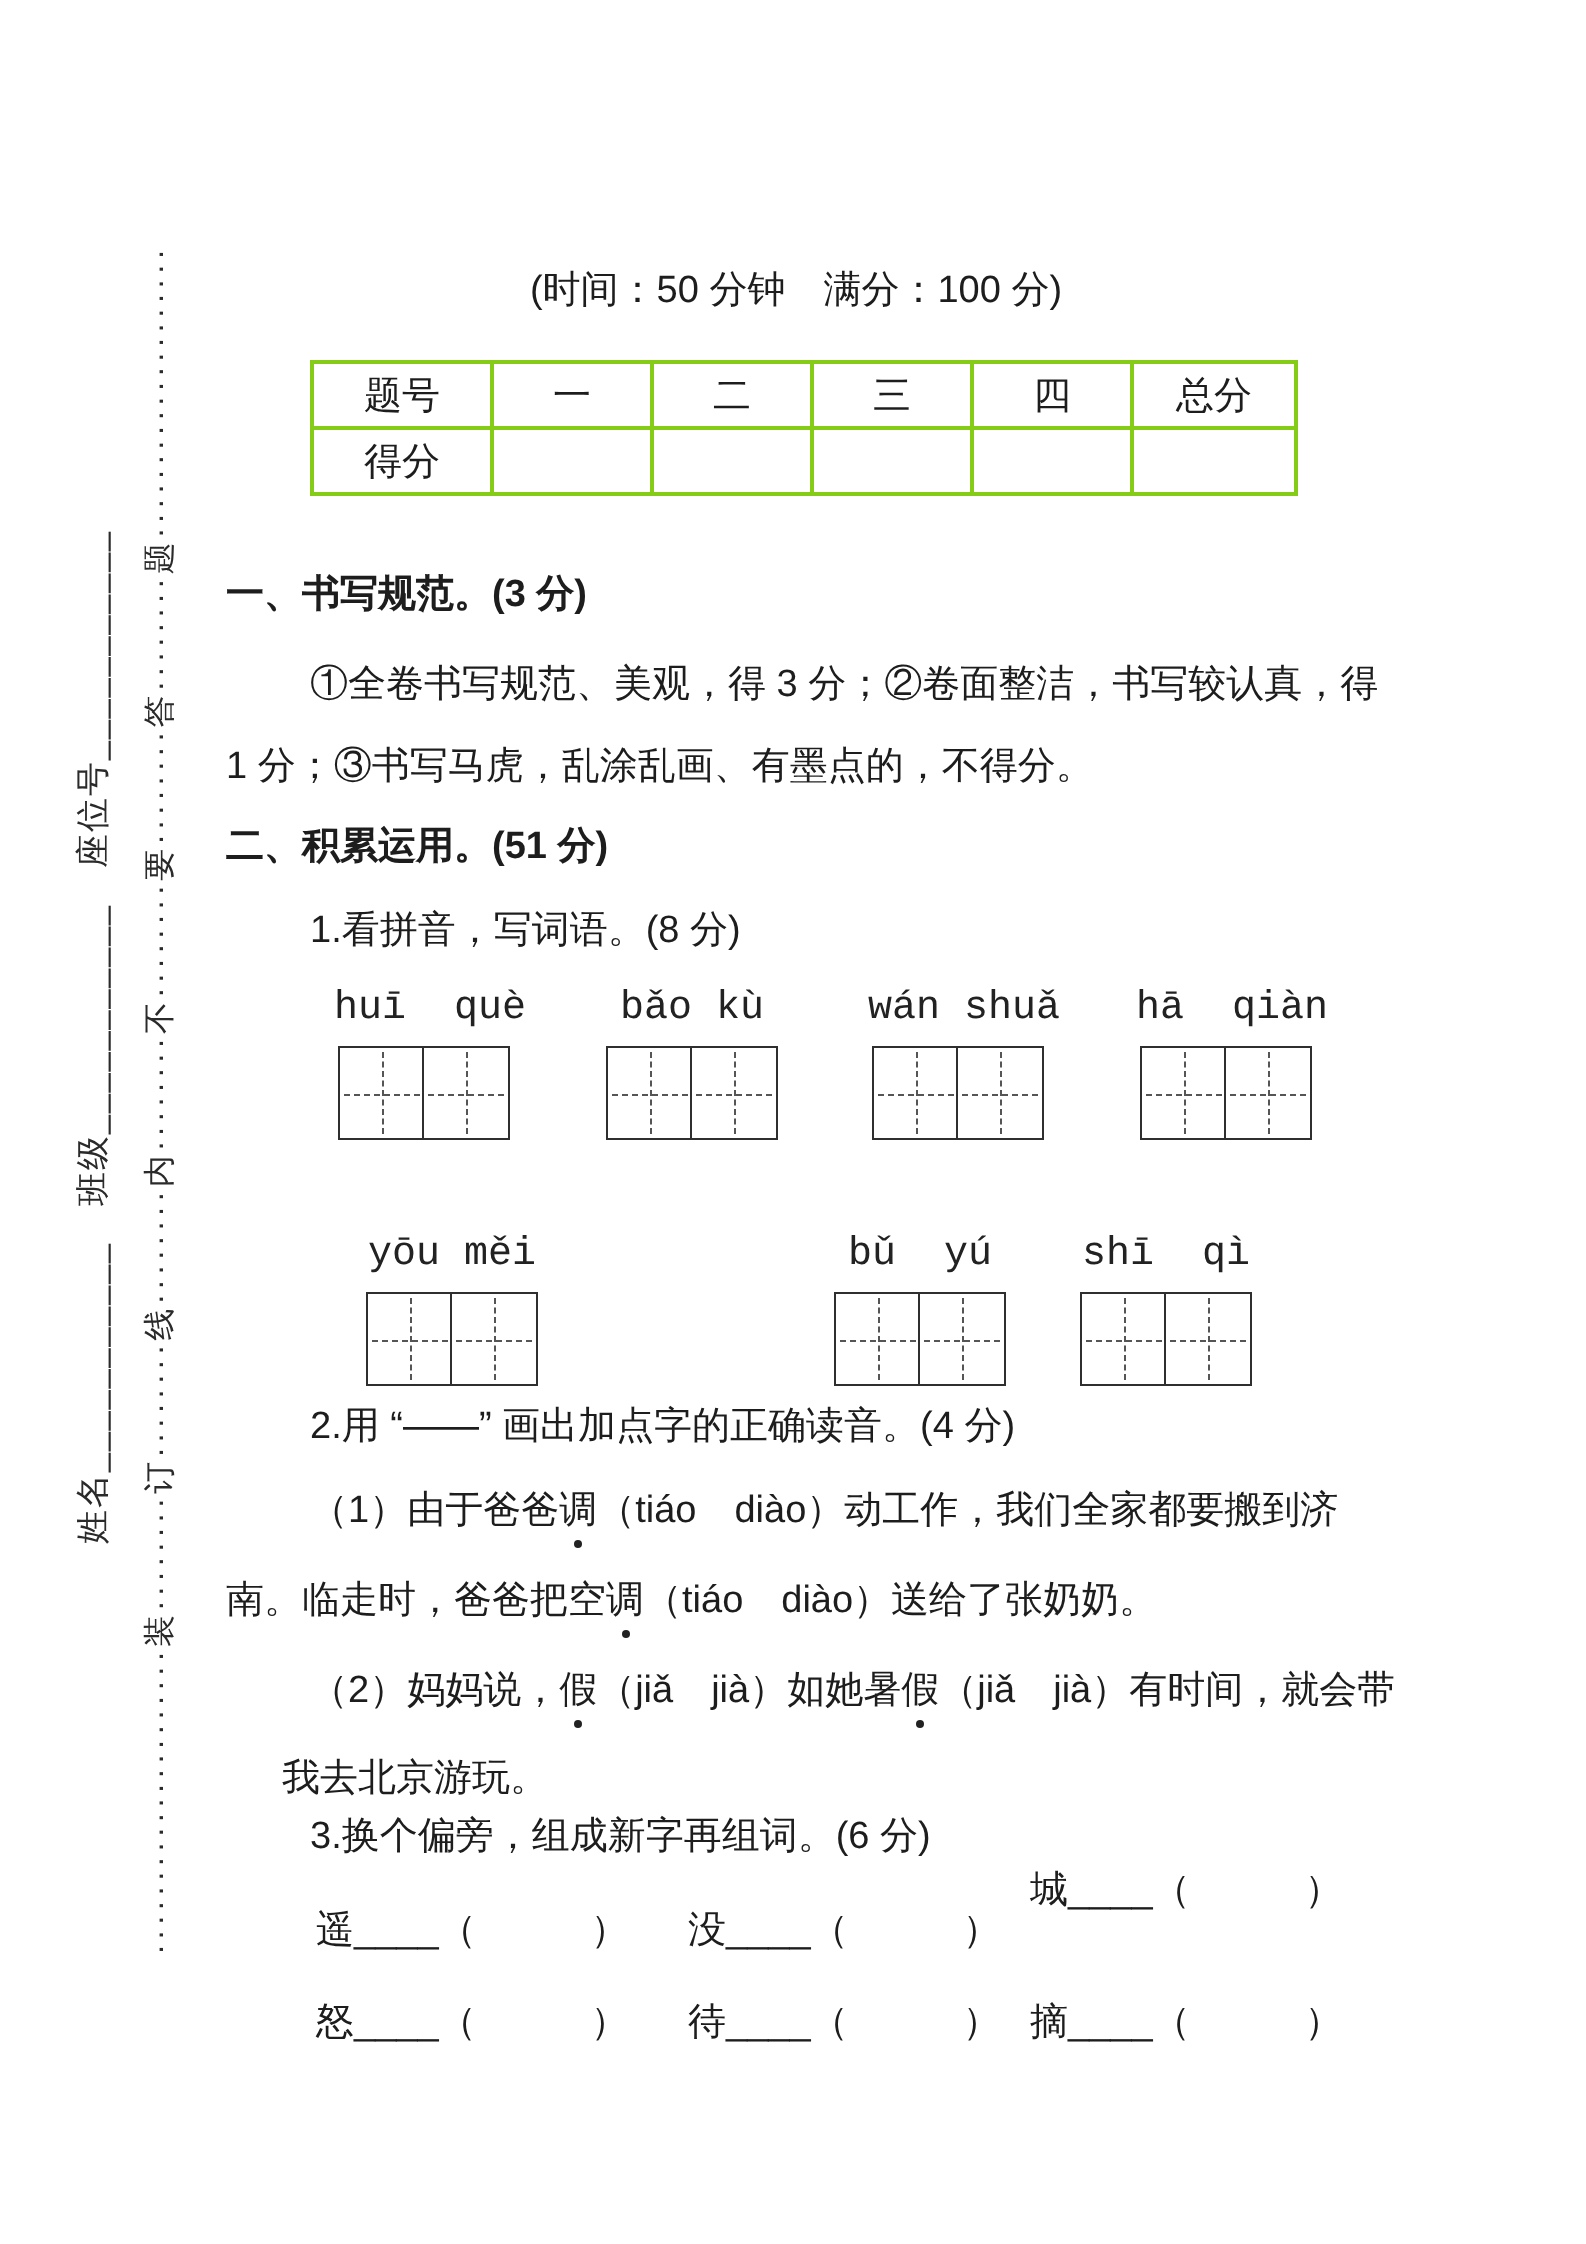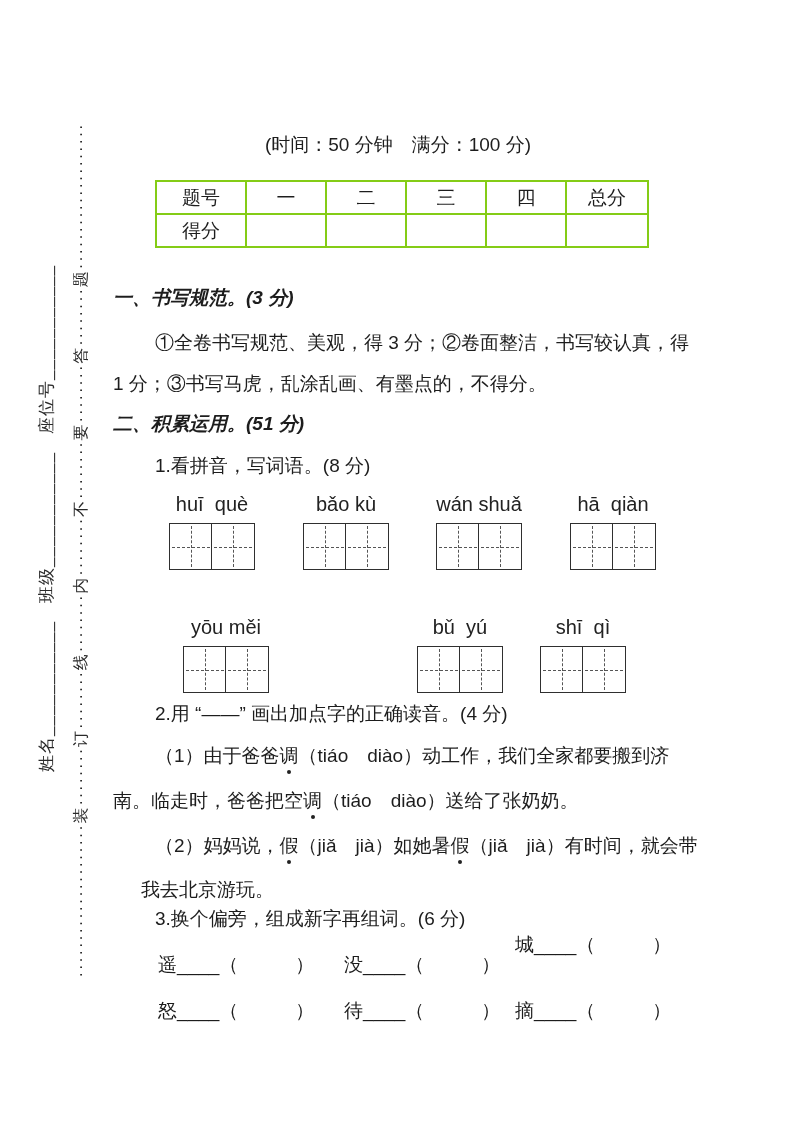--- a/index.html
+++ b/index.html
@@ -18,23 +18,23 @@
   .title{position:absolute;left:0;top:96px;width:570px;text-align:center;
          font-size:21px;font-weight:700;letter-spacing:1px;}
   .subtitle{position:absolute;left:0;top:132px;width:570px;text-align:center;font-size:19px;}
 
   table.score-table{position:absolute;left:42px;top:180px;border-collapse:collapse;}
   table.score-table td{border:2px solid #84cc16;height:31px;text-align:center;
                        font-size:19px;padding:0;}
   td.sc0{width:88px;} td.sc{width:78px;} td.sc5{width:80px;}
 
   .line{position:absolute;white-space:nowrap;line-height:24px;}
-  .bold{font-weight:700;font-style:italic;}
+  .bold{font-weight:700;}
 
-  .pgroup{position:absolute;width:90px;text-align:center;}
+  .pgroup{position:absolute;width:90px;text-align:center;font-family:Liberation Mono, monospace;}
   .pinyin{font-size:20px;white-space:pre;margin-bottom:7px;color:#222;}
   .boxes{display:flex;justify-content:center;}
   .cell{width:42px;height:45px;border:1.6px solid #2f2f2f;position:relative;background:#fff;}
   .cell + .cell{margin-left:-1.6px;}
   .cell::before{content:"";position:absolute;left:50%;top:2px;bottom:2px;border-left:1.4px dashed #555;}
   .cell::after{content:"";position:absolute;top:50%;left:2px;right:2px;border-top:1.4px dashed #555;}
 
   .dot-under{position:relative;display:inline-block;}
   .dot-under::after{content:"";position:absolute;left:50%;transform:translateX(-50%);
                     bottom:-6px;width:4px;height:4px;border-radius:50%;background:#222;}

